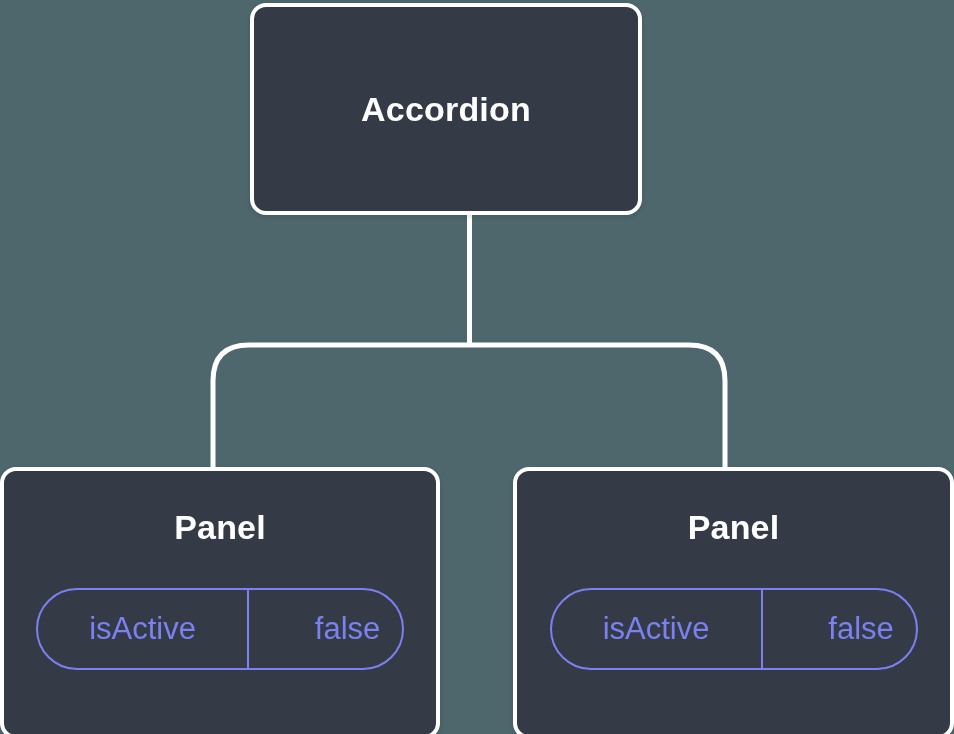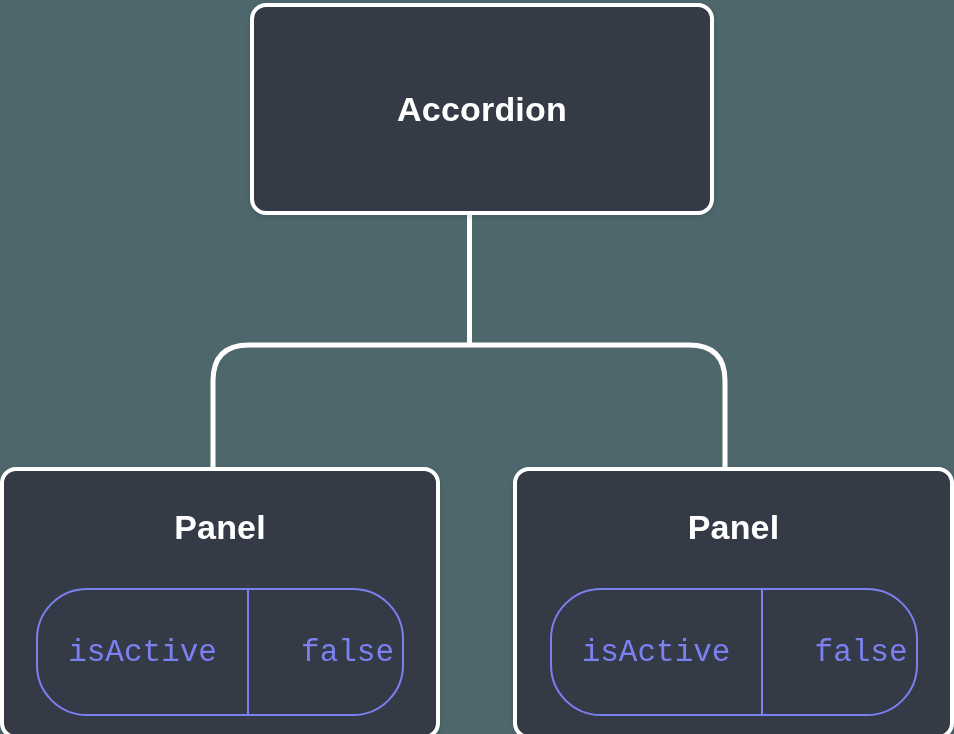--- a/index.html
+++ b/index.html
@@ -42,21 +42,21 @@
   .node-label {
     color: #ffffff;
     font-size: 34px;
     font-weight: 600;
     letter-spacing: 0.2px;
     line-height: 1.2;
     white-space: nowrap;
   }
   .root-node {
     left: 250px; top: 3px;
-    width: 464px; height: 212px;
+    width: 392px; height: 212px;
     display: flex;
     align-items: center;
     justify-content: center;
   }
   .panel-node {
     top: 467px;
     height: 272px;
   }
   .panel-left  { left: 0px;   width: 440px; }
   .panel-right { left: 513px; width: 441px; }
@@ -64,27 +64,26 @@
     position: absolute;
     left: 0; right: 0;
     top: 36px;
     text-align: center;
   }
   .state-pill {
     position: absolute;
     top: 117px;
     left: 50%;
     transform: translateX(-50%);
-    width: 368px; height: 128px;
+    width: 368px; height: 82px;
     border: 2.5px solid var(--state-accent);
     border-radius: 51px;
     display: flex;
     align-items: stretch;
     overflow: hidden;
-    font-family: Liberation Mono, monospace;
   }
   .state-cell {
     display: flex;
     align-items: center;
     justify-content: center;
     color: var(--state-accent);
     font-size: 31px;
     font-weight: 400;
     white-space: nowrap;
   }

